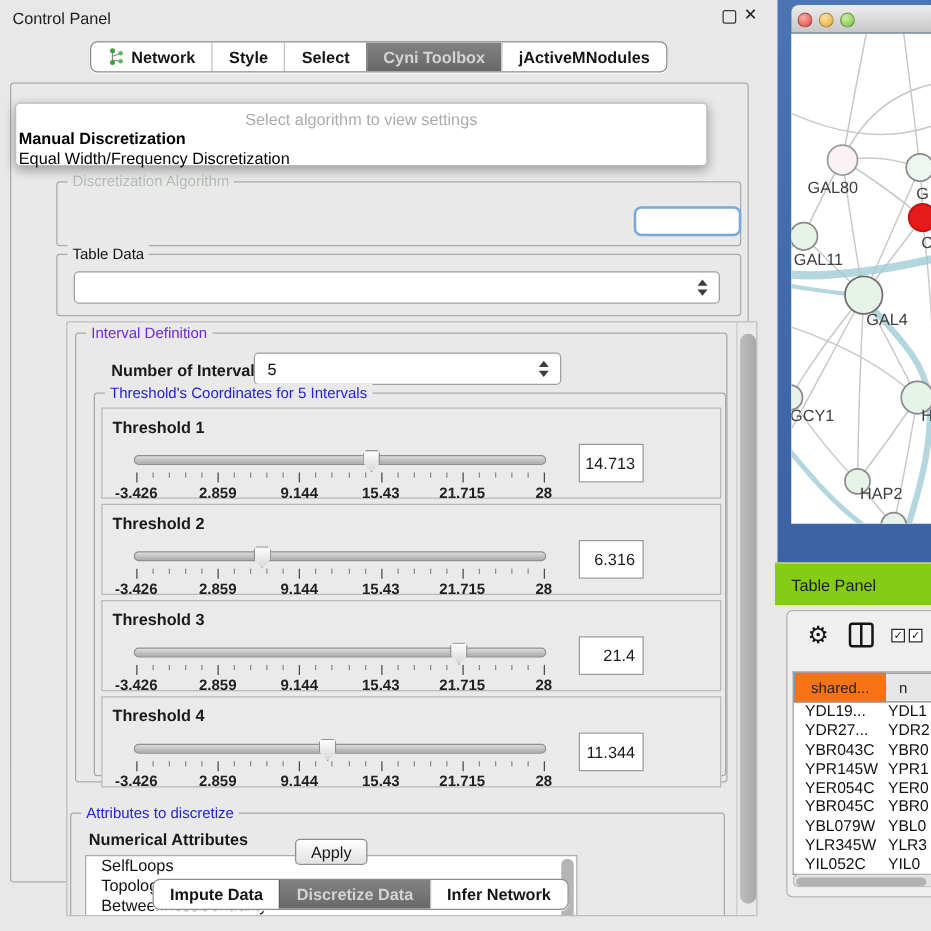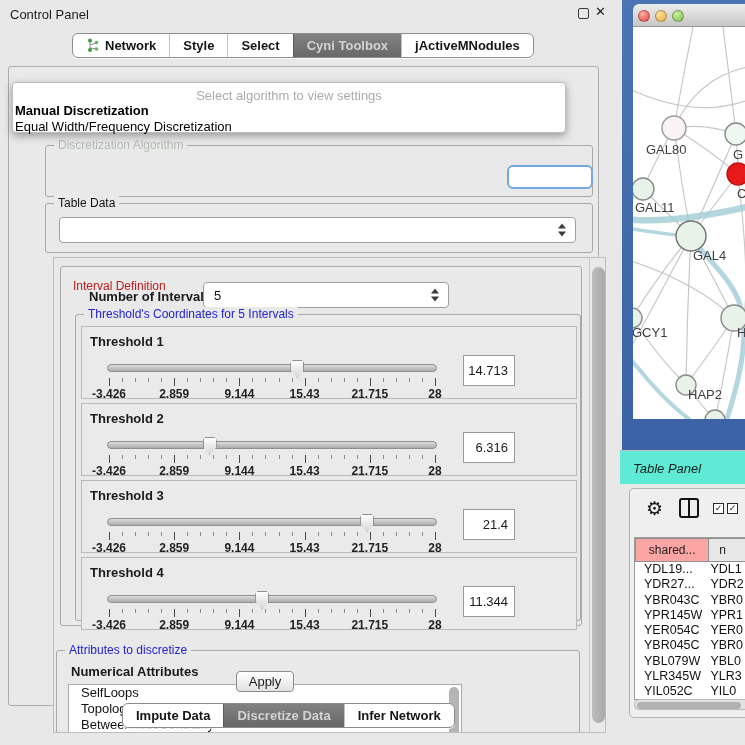--- a/index.html
+++ b/index.html
@@ -17,21 +17,21 @@
   .seg-item { display:flex; align-items:center; gap:6px; padding:0 13px; font-size:13px; font-weight:bold; color:#151515; border-left:1px solid #c2c2c2; white-space:nowrap; }
   .seg-item:first-child { border-left:none; }
   .seg-item.selected { background:linear-gradient(#828282,#686868); color:#d3d3d3; border-left-color:#5c5c5c; }
   #top-tabs { left:72px; top:33px; }
   #bottom-tabs { left:122px; top:703px; }
 
   #main-box { left:8px; top:66px; width:591px; height:640px; border:1px solid #ACACAC; border-radius:3px; background:#E9E9E9; }
 
   .groupbox { position:absolute; border:1px solid #A9A9A9; border-radius:3px; }
   .gb-label { position:absolute; top:-8px; left:8px; background:#E9E9E9; padding:0 4px; font-size:12px; white-space:nowrap; }
-  .gb-green { color:#b91c1c;margin-top:20px; }
+  .gb-green { color:#6d28d9; }
   .gb-blue  { color:#2323CE; }
   .gb-dim   { color:#B4BCB4; }
 
   
   #algo-group { left:36px; top:78px; width:548px; height:52px; }
   #combo-fragment { left:498px; top:98px; width:86px; height:24px; background:#fff; border:2px solid #74A9DF; border-radius:6px; }
 
   
   #algo-popup { left:12px; top:82px; width:554px; height:51px; background:#fff; border:1px solid #bdbdbd; border-radius:4px; box-shadow:0 3px 9px rgba(0,0,0,.35); z-index:20; }
   #popup-placeholder { left:0; right:0; top:5px; text-align:center; font-size:13px; color:#ABABAB; }
@@ -79,31 +79,31 @@
 
   
   #net-window { left:622px; top:0; width:123px; height:450px; background:linear-gradient(#4A74B4,#3A62A4); }
   #net-titlebar { position:absolute; left:11px; top:4px; width:112px; height:23px; background:linear-gradient(#EDEDED,#C7C7C7); border-bottom:1px solid #979797; border-top-left-radius:6px; }
   .light { position:absolute; top:6px; width:12px; height:12px; border-radius:50%; border:1px solid rgba(0,0,0,.25); }
   #light-red    { left:5px;  background:radial-gradient(circle at 35% 30%, #F9AFA6, #DF4440); }
   #light-yellow { left:22px; background:radial-gradient(circle at 35% 30%, #FBE3A0, #E5A73B); }
   #light-green  { left:39px; background:radial-gradient(circle at 35% 30%, #CBEFA2, #78C043); }
   #net-canvas { position:absolute; left:11px; top:27px; width:112px; height:392px; background:#fff; overflow:hidden; }
 
-  #tp-titlebar { left:620px; top:450px; width:125px; height:34px; background:#5eead4; border-top:1px solid #C2C2C2;font-style:italic; }
+  #tp-titlebar { left:620px; top:450px; width:125px; height:34px; background:#84cc16; border-top:1px solid #C2C2C2; }
   #tp-title { left:13px; top:10px; font-size:13px; color:#1d1d1d; }
   #tp-container { left:629px; top:488px; width:120px; height:230px; background:#EFEFEF; border:1px solid #B3B3B3; border-radius:5px 0 0 5px; }
   .gear { left:16px; top:8px; font-size:19px; color:#141414; }
   .col-icon { left:49px; top:9px; width:20px; height:20px; border:2.5px solid #141414; border-radius:3px; }
   .col-icon:before { content:""; position:absolute; left:50%; top:0; bottom:0; width:2.5px; margin-left:-1.25px; background:#141414; }
   .mini-check { position:absolute; width:11px; height:11px; border:1.5px solid #2a2a2a; background:#fff; font-size:9px; line-height:9px; text-align:center; font-weight:bold; color:#222; }
   #tp-table { position:absolute; left:4px; top:48px; width:116px; height:163px; background:#fff; border:1px solid #9d9d9d; border-right:none; }
   #tp-header { position:absolute; left:0; top:0; height:24px; width:100%; display:flex; }
   .tp-hcell { height:24px; font-size:12px; text-align:center; line-height:23px; color:#222; border:1px solid #8f8f8f; }
-  #tp-h1 { width:75px; background:#fca5a5; }
+  #tp-h1 { width:75px; background:#f97316; }
   #tp-h2 { width:41px; background:#E7E7E7; border-left:none; text-align:left; padding-left:10px; }
   #tp-body { position:absolute; left:0; top:24px; width:100%; }
   .tp-row { height:15.3px; display:flex; font-size:12.5px; color:#111; }
   .tp-row .c1 { width:76px; padding-left:9px; overflow:hidden; white-space:nowrap; }
   .tp-row .c2 { width:40px; overflow:hidden; white-space:nowrap; }
   #tp-hscroll { position:absolute; left:4px; top:210px; width:112px; height:11px; background:#E2E2E2; border:1px solid #bbb; border-right:none; border-radius:6px 0 0 6px; }
   #tp-hscroll-thumb { position:absolute; left:2px; top:1.5px; width:104px; height:7px; border-radius:4px; background:#B2B2B2; }
 
   svg text { font-family:"Liberation Sans","DejaVu Sans",sans-serif; }
   .net-icon { width:13px; height:15px; }

